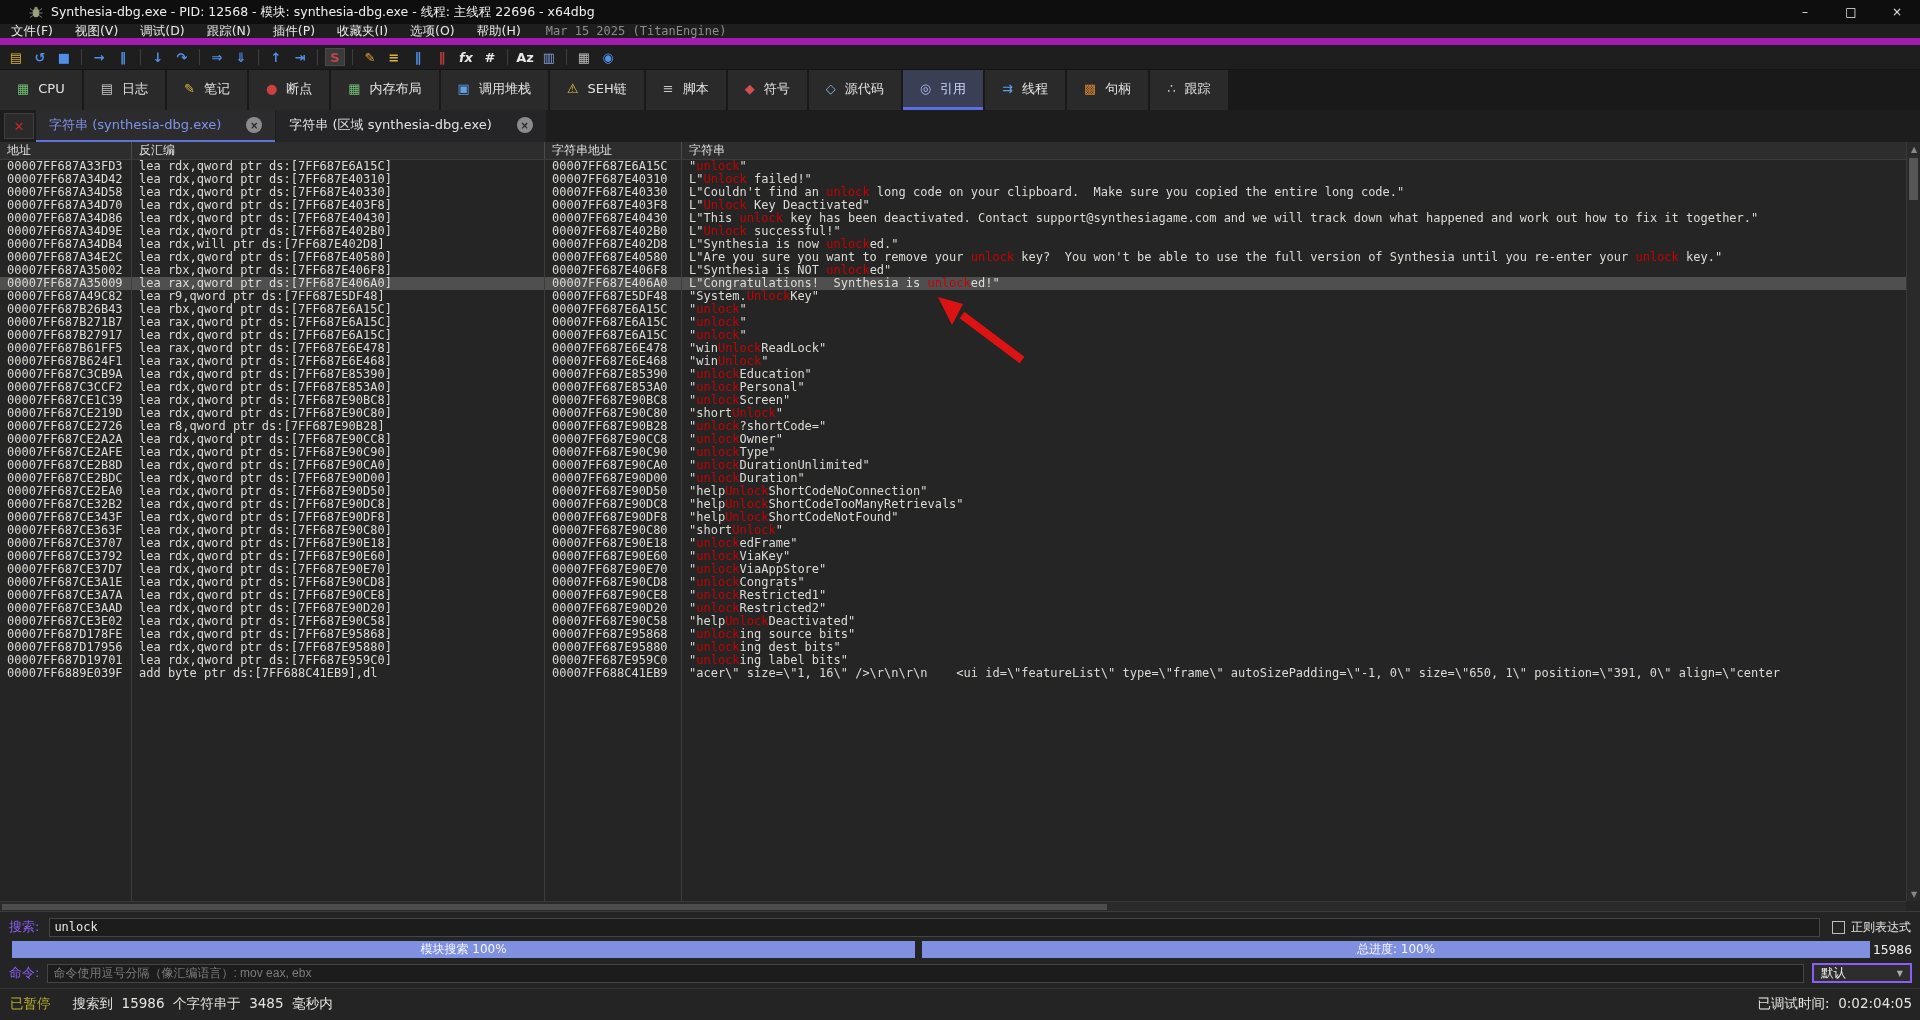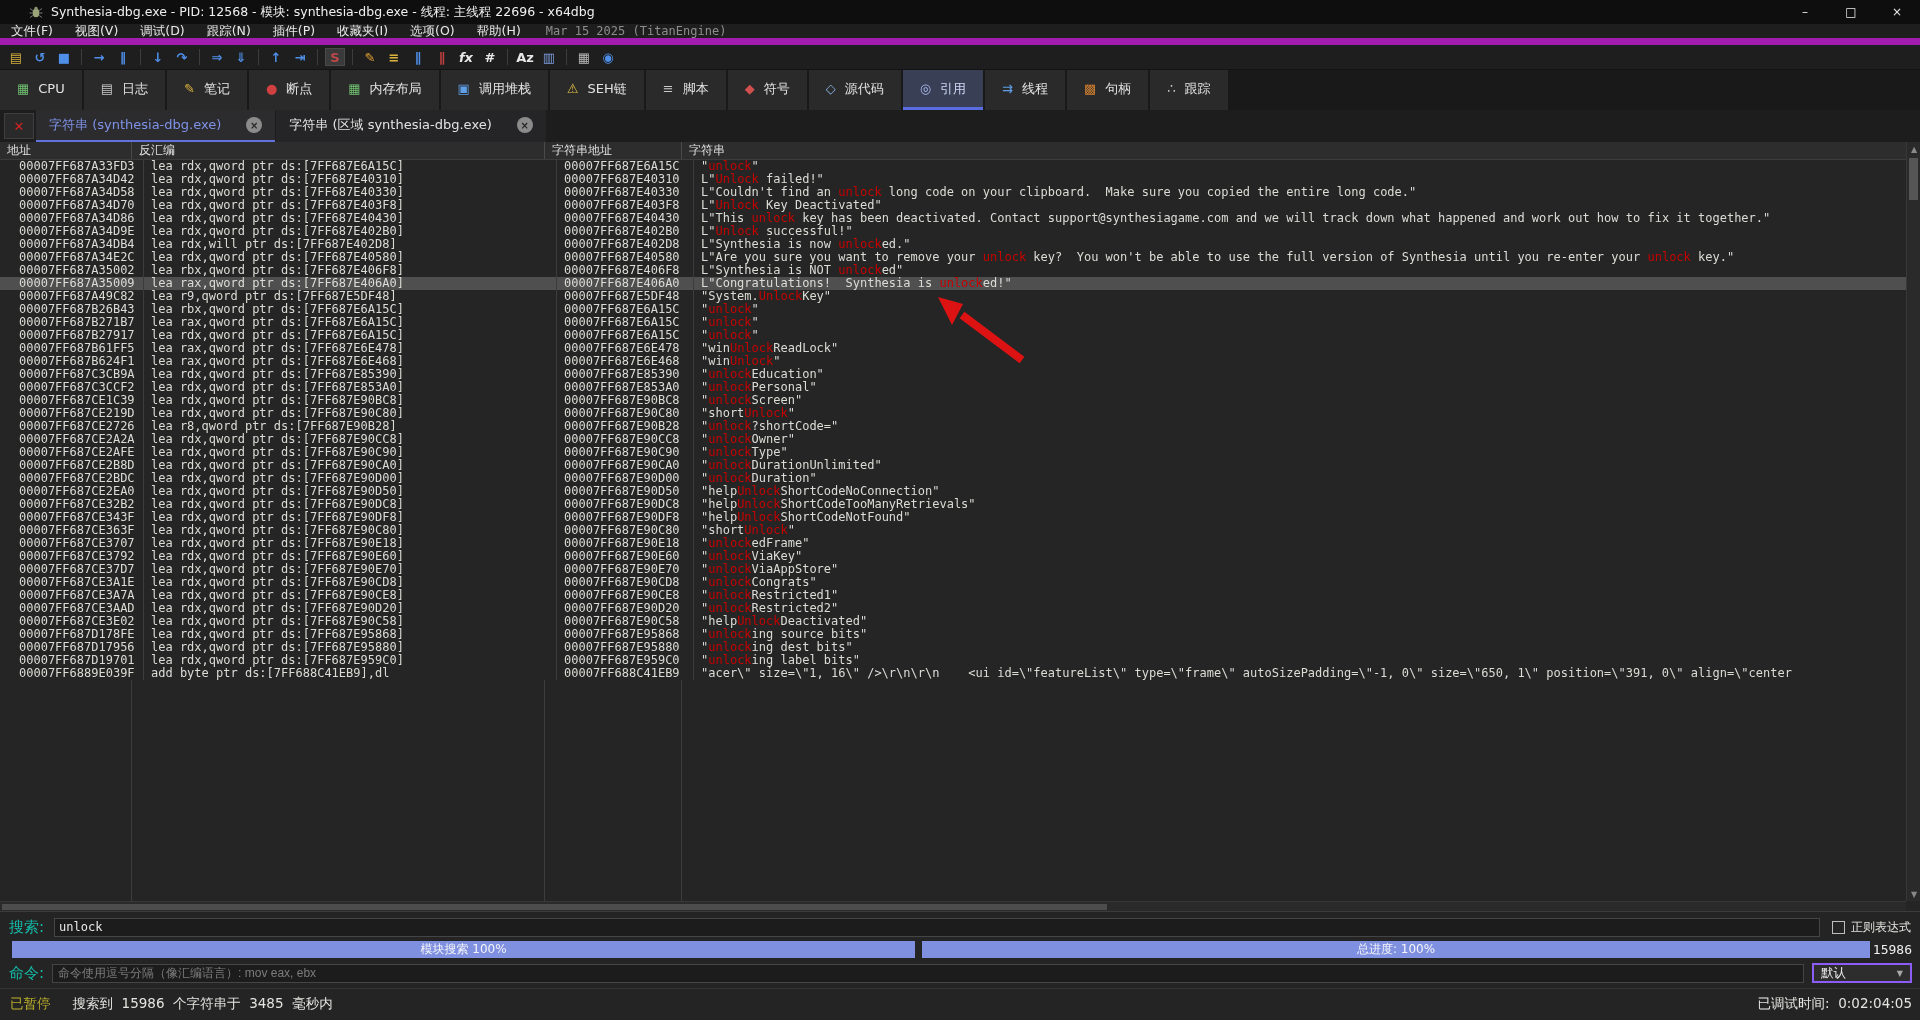--- a/index.html
+++ b/index.html
@@ -51,21 +51,21 @@
             font-size:10px; font-weight:bold; display:inline-flex; align-items:center; justify-content:center; }
 
   
   .tablewrap { position:absolute; top:142px; left:0; right:0; bottom:109px; background:#252525; }
   .thead { position:absolute; top:0; left:0; right:14px; height:18px; background:#2d2d2d;
            display:flex; border-bottom:1px solid #3c3c3c; font-size:12px; color:#e0e0e0; }
   .th { display:flex; align-items:center; padding-left:7px; border-right:1px solid #4a4a4a;
         overflow:hidden; white-space:pre; }
   .tbody { position:absolute; top:18px; left:0; right:14px; }
   .tr { display:flex; height:13px; line-height:13px; font-family:"DejaVu Sans Mono",monospace;
-        font-size:12px; color:#dcdcd7; white-space:pre;padding-left:12px; }
+        font-size:12px; color:#dcdcd7; white-space:pre; }
   .tr.sel { background:#4f4f4f; }
   .td { overflow:hidden; padding-left:7px; border-right:1px solid #3c3c3c; }
   .c0 { width:132px; } .c1 { width:413px; } .c2 { width:137px; } .c3 { flex:1; border-right:none; }
   .hl { color:#c80000; }
   .tfill { position:absolute; top:538px; bottom:10px; left:0; right:14px; }
   .vline { position:absolute; top:0; bottom:0; width:1px; background:#3c3c3c; }
   
   .vscroll { position:absolute; top:0; bottom:10px; right:0; width:14px; background:#2a2a2a;
              border-left:1px solid #383838; }
   .varrow { position:absolute; left:0; width:14px; height:14px; color:#8a8a8a; font-size:8px;
@@ -73,21 +73,21 @@
   .vthumb { position:absolute; left:2px; right:2px; top:16px; height:42px; background:#565656; }
   
   .hscroll { position:absolute; left:0; right:14px; bottom:0; height:10px; background:#2a2a2a;
              border-top:1px solid #383838; }
   .hthumb { position:absolute; top:2px; left:2px; width:58%; height:6px; background:#4d4d4d; }
 
   
   .bottom { position:absolute; left:0; bottom:0; width:100%; height:109px; background:#242424;
             border-top:1px solid #3c3c3c; }
   .searchrow { position:absolute; top:3px; left:0; right:0; height:24px; display:flex; align-items:center; }
-  .blabel { margin-left:9px; color:#14b8a6; font-size:15px; white-space:pre; }
+  .blabel { margin-left:9px; color:#8b5cf6; font-size:13px; white-space:pre; }
   .searchinput { flex:1; margin:0 12px 0 10px; height:19px; background:#1c1c1c; border:1px solid #454545;
                  color:#e8e8e8; font-family:"DejaVu Sans Mono",monospace; font-size:12px; padding:0 4px; outline:none; }
   .regex { display:flex; align-items:center; gap:6px; margin-right:9px; }
   .cbox { width:13px; height:13px; border:1px solid #bdbdbd; background:#242424; display:inline-block; }
   .pgrow { position:absolute; top:27px; left:0; right:0; height:20px; display:flex; align-items:center; }
   .pbar { position:relative; height:17px; background:#2a2a2a; overflow:hidden; }
   .pbar1 { width:903px; margin-left:12px; }
   .pbar2 { width:948px; margin-left:7px; }
   .pfill { position:absolute; top:0; left:0; bottom:0; background:#7f90e0; }
   .plabel { position:absolute; inset:0; display:flex; align-items:center; justify-content:center;

